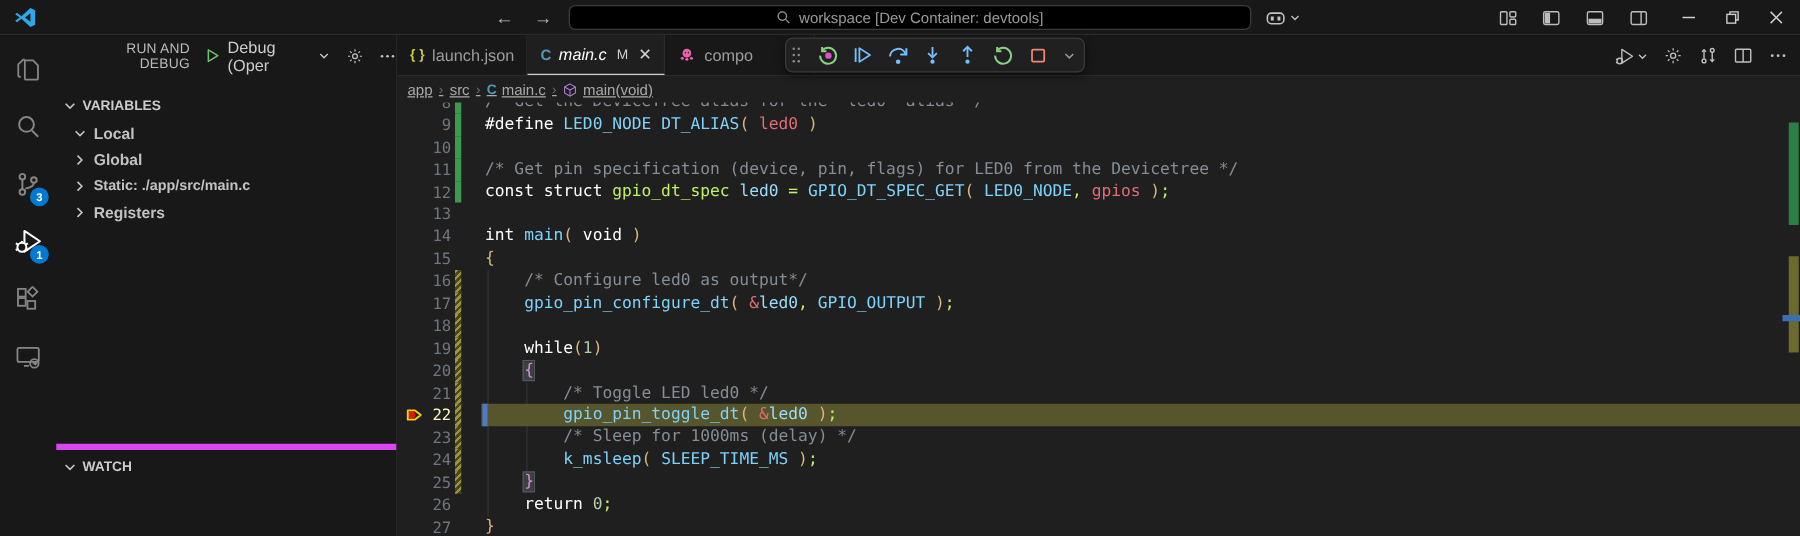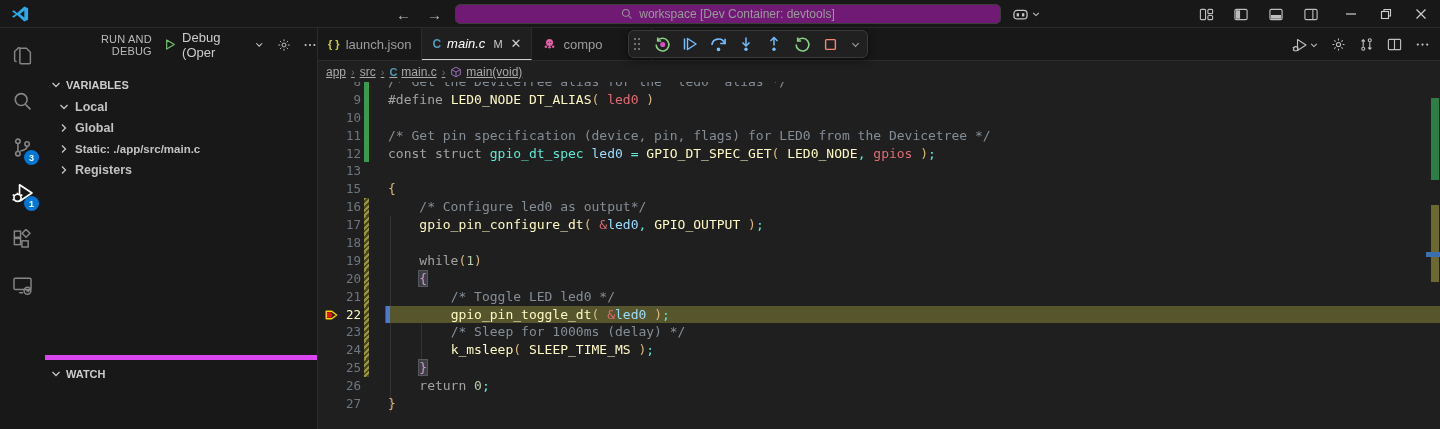--- a/index.html
+++ b/index.html
@@ -5,21 +5,21 @@
   * { margin:0; padding:0; box-sizing:border-box; }
   html,body { width:1440px; height:429px; overflow:hidden; background:#181818;
     font-family:"Liberation Sans", sans-serif; color:#cccccc; }
   .app { position:relative; width:1440px; height:429px; }
 
   
   .titlebar { position:relative; height:28px; background:#181818; border-bottom:1px solid #2b2b2b; }
   .vslogo { position:absolute; left:11px; top:5px; width:18px; height:18px; }
   .navarrows { position:absolute; left:396px; top:0; height:28px; display:flex; gap:16px; align-items:center; color:#b9b9b9; font-size:15px; }
   .navarrows span { cursor:default; }
-  .cmdcenter { position:absolute; left:455px; top:4px; width:546px; height:20px; background:#701a75; border:1px solid #3c3c3c; border-radius:5px; display:flex; align-items:center; justify-content:center; gap:6px; color:#9a9a9a; font-size:12px; }
+  .cmdcenter { position:absolute; left:455px; top:4px; width:546px; height:20px; background:#000000; border:1px solid #3c3c3c; border-radius:5px; display:flex; align-items:center; justify-content:center; gap:6px; color:#9a9a9a; font-size:12px; }
   .copilot { position:absolute; left:1012px; top:4px; height:20px; display:flex; align-items:center; gap:3px; color:#c3c3c3; }
   .tb-right { position:absolute; right:6px; top:0; height:28px; display:flex; align-items:center; gap:9px; color:#bdbdbd; }
   .tb-right .wctl { margin-left:5px; }
   .ticon { width:26px; height:22px; display:flex; align-items:center; justify-content:center; }
 
   
   .main { display:flex; height:401px; }
   .activitybar { width:45px; background:#181818; display:flex; flex-direction:column; align-items:center; padding-top:4px; }
   .ab-item { position:relative; width:45px; height:46px; display:flex; align-items:center; justify-content:center; color:#868686; }
   .ab-item.active { color:#ffffff; }
@@ -63,27 +63,27 @@
   .mk { width:5px; flex:none; margin-left:3px; }
   .mk.g-added { background:#3c9a50; }
   .mk.g-mod { background:repeating-linear-gradient(135deg,#9a9440 0 2px,#4a481f 2px 4px); }
   .ctext { padding-left:19px; position:relative; z-index:2; }
   .cur-hl { position:absolute; left:67px; right:0; top:0; bottom:0; background:#57552c; z-index:0; }
   .cursor-bar { position:absolute; left:68px; top:0; bottom:0; width:4px; background:#4d78cc; z-index:1; }
   .cl.cur .lnum { color:#fef9c3; }
   .glyph svg { position:absolute; left:6px; top:2px; }
 
   .tok-cm { color:#858d96; }
-  .tok-kw { color:#a3a3a3; }
-  .tok-fn { color:#fef9c3; }
+  .tok-kw { color:#ffffff; }
+  .tok-fn { color:#7dd3fc; }
   .tok-vr { color:#9cdcfe; }
   .tok-rd { color:#e06c75; }
   .tok-nu { color:#b5cea8; }
   .tok-au { color:#dcb67a; }
-  .tok-tx { color:#5eead4; }
+  .tok-tx { color:#bef264; }
   .tok-bk { color:#d98fd9; background:#3c4043; box-shadow:0 0 0 1px #55585c; }
 
   .indent-guide { position:absolute; width:1px; background:#333333; z-index:1; }
   .ruler-mark { position:absolute; z-index:3; }
 
   svg { display:block; }
 </style>
 </head>
 <body>
 
@@ -439,20 +439,21 @@
       </div>
 
       <div class="code-area">
         <div class="code-lines">
             <div class="cl"><div class="glyph"></div><div class="lnum">8</div><div class="mk g-added"></div><div class="ctext"><span class="tok-cm">/* Get the DeviceTree alias for the 'led0' alias */</span></div></div>
             <div class="cl"><div class="glyph"></div><div class="lnum">9</div><div class="mk g-added"></div><div class="ctext"><span class="tok-kw">#define</span><span class="tok-tx"> </span><span class="tok-fn">LED0_NODE</span><span class="tok-tx"> </span><span class="tok-fn">DT_ALIAS</span><span class="tok-au">(</span><span class="tok-tx"> </span><span class="tok-rd">led0</span><span class="tok-tx"> </span><span class="tok-au">)</span></div></div>
             <div class="cl"><div class="glyph"></div><div class="lnum">10</div><div class="mk g-added"></div><div class="ctext"></div></div>
             <div class="cl"><div class="glyph"></div><div class="lnum">11</div><div class="mk g-added"></div><div class="ctext"><span class="tok-cm">/* Get pin specification (device, pin, flags) for LED0 from the Devicetree */</span></div></div>
             <div class="cl"><div class="glyph"></div><div class="lnum">12</div><div class="mk g-added"></div><div class="ctext"><span class="tok-kw">const</span><span class="tok-tx"> </span><span class="tok-kw">struct</span><span class="tok-tx"> gpio_dt_spec </span><span class="tok-vr">led0</span><span class="tok-tx"> = </span><span class="tok-fn">GPIO_DT_SPEC_GET</span><span class="tok-au">(</span><span class="tok-tx"> </span><span class="tok-fn">LED0_NODE</span><span class="tok-tx">, </span><span class="tok-rd">gpios</span><span class="tok-tx"> </span><span class="tok-au">)</span><span class="tok-tx">;</span></div></div>
             <div class="cl"><div class="glyph"></div><div class="lnum">13</div><div class="mk"></div><div class="ctext"></div></div>
+            <div class="cl"><div class="glyph"></div><div class="lnum">14</div><div class="mk"></div><div class="ctext"><span class="tok-kw">int</span><span class="tok-tx"> </span><span class="tok-fn">main</span><span class="tok-au">(</span><span class="tok-tx"> </span><span class="tok-kw">void</span><span class="tok-tx"> </span><span class="tok-au">)</span></div></div>
             <div class="cl"><div class="glyph"></div><div class="lnum">15</div><div class="mk"></div><div class="ctext"><span class="tok-au">{</span></div></div>
             <div class="cl"><div class="glyph"></div><div class="lnum">16</div><div class="mk g-mod"></div><div class="ctext"><span class="tok-tx">    </span><span class="tok-cm">/* Configure led0 as output*/</span></div></div>
             <div class="cl"><div class="glyph"></div><div class="lnum">17</div><div class="mk g-mod"></div><div class="ctext"><span class="tok-tx">    </span><span class="tok-fn">gpio_pin_configure_dt</span><span class="tok-au">(</span><span class="tok-tx"> </span><span class="tok-rd">&amp;</span><span class="tok-vr">led0</span><span class="tok-tx">, </span><span class="tok-fn">GPIO_OUTPUT</span><span class="tok-tx"> </span><span class="tok-au">)</span><span class="tok-tx">;</span></div></div>
             <div class="cl"><div class="glyph"></div><div class="lnum">18</div><div class="mk g-mod"></div><div class="ctext"></div></div>
             <div class="cl"><div class="glyph"></div><div class="lnum">19</div><div class="mk g-mod"></div><div class="ctext"><span class="tok-tx">    </span><span class="tok-kw">while</span><span class="tok-au">(</span><span class="tok-nu">1</span><span class="tok-au">)</span></div></div>
             <div class="cl"><div class="glyph"></div><div class="lnum">20</div><div class="mk g-mod"></div><div class="ctext"><span class="tok-tx">    </span><span class="tok-bk">{</span></div></div>
             <div class="cl"><div class="glyph"></div><div class="lnum">21</div><div class="mk g-mod"></div><div class="ctext"><span class="tok-tx">        </span><span class="tok-cm">/* Toggle LED led0 */</span></div></div>
             <div class="cl cur"><div class="cur-hl"></div><div class="cursor-bar"></div><div class="glyph"><svg width="16" height="14" viewBox="0 0 18 14">
                   <circle cx="6" cy="7" r="3.4" fill="#e51400"></circle>
                   <path d="M2.5 2.8h6.2l5.5 4.2-5.5 4.2H2.5z" fill="none" stroke="#f5d000" stroke-width="1.7" stroke-linejoin="round"></path>

